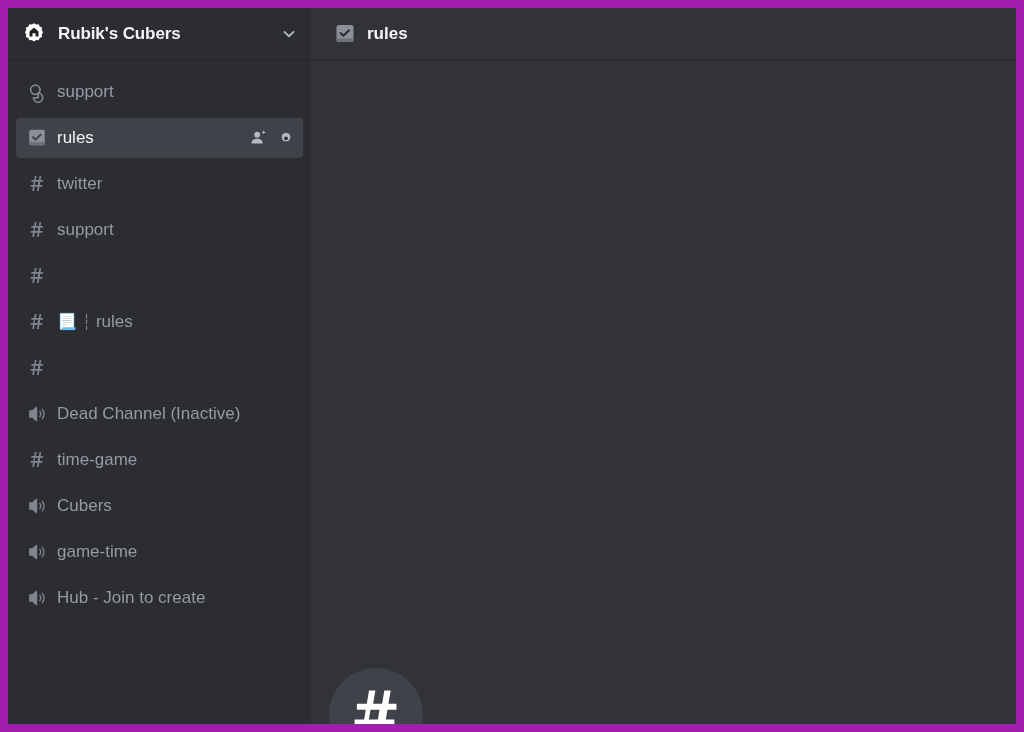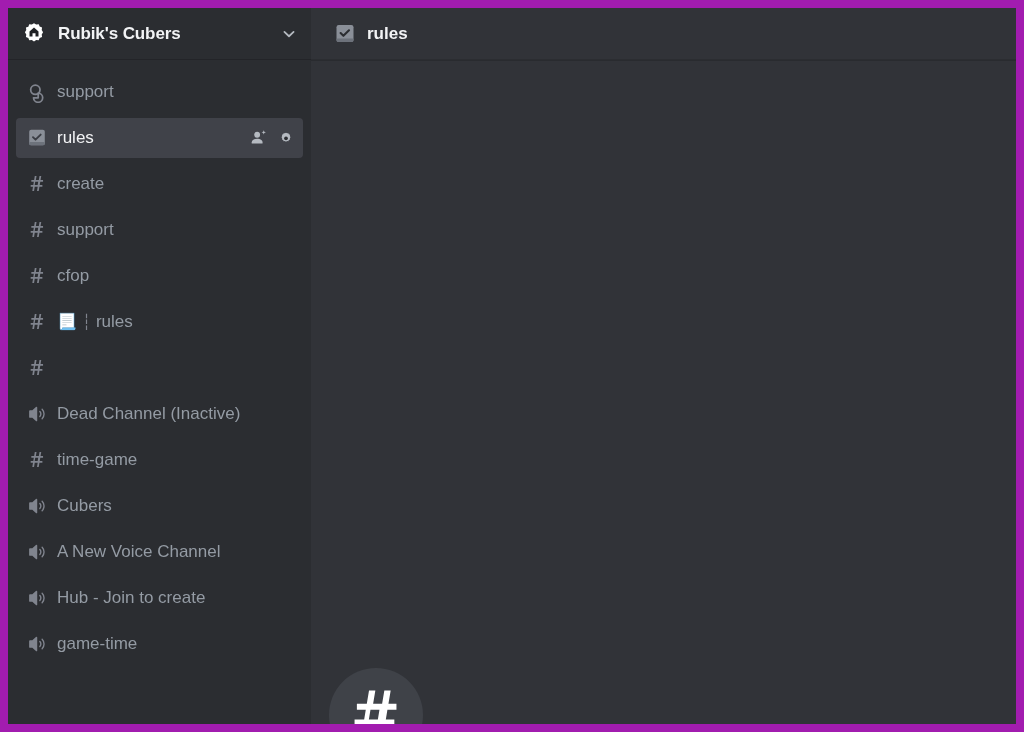--- a/index.html
+++ b/index.html
@@ -229,33 +229,32 @@
               <svg viewBox="0 0 24 24" class="row-action-icon">
                 <path fill="#b5bac1" d="M12 2.6l1.45.9 1.7-.24.6 1.6 1.6.6-.23 1.7.9 1.45-.9 1.45.23 1.7-1.6.6-.6 1.6-1.7-.24-1.45.9-1.45-.9-1.7.24-.6-1.6-1.6-.6.23-1.7-.9-1.45.9-1.45-.23-1.7 1.6-.6.6-1.6 1.7.24z" transform="translate(0 2.3) scale(1 1)"></path>
                 <circle cx="12" cy="12.4" r="2.5" fill="#2b2d31"></circle>
               </svg>
             </div>
           </div>
           <div class="channel-row">
             <svg viewBox="0 0 24 24" class="ch-icon">
               <path fill="#80848e" d="M9.6 3.4h1.9l-.72 4.3h3.22l.72-4.3h1.9l-.72 4.3h2.7v1.9h-3.02l-.6 3.5h2.9v1.9h-3.22l-.76 4.6h-1.9l.76-4.6H9.54l-.76 4.6h-1.9l.76-4.6H5.1v-1.9h2.86l.6-3.5H5.82V7.7h3.06zM10.1 9.6l-.6 3.5h3.22l.6-3.5z"></path>
             </svg>
-            <span class="ch-name">create</span>
+            <span class="ch-name">twitter</span>
           </div>
           <div class="channel-row">
             <svg viewBox="0 0 24 24" class="ch-icon">
               <path fill="#80848e" d="M9.6 3.4h1.9l-.72 4.3h3.22l.72-4.3h1.9l-.72 4.3h2.7v1.9h-3.02l-.6 3.5h2.9v1.9h-3.22l-.76 4.6h-1.9l.76-4.6H9.54l-.76 4.6h-1.9l.76-4.6H5.1v-1.9h2.86l.6-3.5H5.82V7.7h3.06zM10.1 9.6l-.6 3.5h3.22l.6-3.5z"></path>
             </svg>
             <span class="ch-name">support</span>
           </div>
           <div class="channel-row">
             <svg viewBox="0 0 24 24" class="ch-icon">
               <path fill="#80848e" d="M9.6 3.4h1.9l-.72 4.3h3.22l.72-4.3h1.9l-.72 4.3h2.7v1.9h-3.02l-.6 3.5h2.9v1.9h-3.22l-.76 4.6h-1.9l.76-4.6H9.54l-.76 4.6h-1.9l.76-4.6H5.1v-1.9h2.86l.6-3.5H5.82V7.7h3.06zM10.1 9.6l-.6 3.5h3.22l.6-3.5z"></path>
             </svg>
-            <span class="ch-name">cfop</span>
           </div>
           <div class="channel-row">
             <svg viewBox="0 0 24 24" class="ch-icon">
               <path fill="#80848e" d="M9.6 3.4h1.9l-.72 4.3h3.22l.72-4.3h1.9l-.72 4.3h2.7v1.9h-3.02l-.6 3.5h2.9v1.9h-3.22l-.76 4.6h-1.9l.76-4.6H9.54l-.76 4.6h-1.9l.76-4.6H5.1v-1.9h2.86l.6-3.5H5.82V7.7h3.06zM10.1 9.6l-.6 3.5h3.22l.6-3.5z"></path>
             </svg>
             <span class="ch-emoji">📃</span>
             <span class="ch-sep">┆</span>
             <span class="ch-name">rules</span>
           </div>
           <div class="channel-row">
@@ -284,37 +283,29 @@
               <path fill="none" stroke="#80848e" stroke-width="1.5" stroke-linecap="round" d="M17.6 6.9a7.3 7.3 0 0 1 0 10.2"></path>
             </svg>
             <span class="ch-name">Cubers</span>
           </div>
           <div class="channel-row">
             <svg viewBox="0 0 24 24" class="ch-icon">
               <path fill="#80848e" d="M11.4 4.1a.85.85 0 0 1 .85.85v14.1a.85.85 0 0 1-1.42.63L6.9 16.2H4.4a1 1 0 0 1-1-1V8.8a1 1 0 0 1 1-1h2.5l3.93-3.48a.85.85 0 0 1 .57-.22z"></path>
               <path fill="none" stroke="#80848e" stroke-width="1.5" stroke-linecap="round" d="M15.1 9.3a3.8 3.8 0 0 1 0 5.4"></path>
               <path fill="none" stroke="#80848e" stroke-width="1.5" stroke-linecap="round" d="M17.6 6.9a7.3 7.3 0 0 1 0 10.2"></path>
             </svg>
-            <span class="ch-name">A New Voice Channel</span>
+            <span class="ch-name">game-time</span>
           </div>
           <div class="channel-row">
             <svg viewBox="0 0 24 24" class="ch-icon">
               <path fill="#80848e" d="M11.4 4.1a.85.85 0 0 1 .85.85v14.1a.85.85 0 0 1-1.42.63L6.9 16.2H4.4a1 1 0 0 1-1-1V8.8a1 1 0 0 1 1-1h2.5l3.93-3.48a.85.85 0 0 1 .57-.22z"></path>
               <path fill="none" stroke="#80848e" stroke-width="1.5" stroke-linecap="round" d="M15.1 9.3a3.8 3.8 0 0 1 0 5.4"></path>
               <path fill="none" stroke="#80848e" stroke-width="1.5" stroke-linecap="round" d="M17.6 6.9a7.3 7.3 0 0 1 0 10.2"></path>
             </svg>
             <span class="ch-name">Hub - Join to create</span>
-          </div>
-          <div class="channel-row">
-            <svg viewBox="0 0 24 24" class="ch-icon">
-              <path fill="#80848e" d="M11.4 4.1a.85.85 0 0 1 .85.85v14.1a.85.85 0 0 1-1.42.63L6.9 16.2H4.4a1 1 0 0 1-1-1V8.8a1 1 0 0 1 1-1h2.5l3.93-3.48a.85.85 0 0 1 .57-.22z"></path>
-              <path fill="none" stroke="#80848e" stroke-width="1.5" stroke-linecap="round" d="M15.1 9.3a3.8 3.8 0 0 1 0 5.4"></path>
-              <path fill="none" stroke="#80848e" stroke-width="1.5" stroke-linecap="round" d="M17.6 6.9a7.3 7.3 0 0 1 0 10.2"></path>
-            </svg>
-            <span class="ch-name">game-time</span>
           </div>
         </div>
     </div>
 
     <div class="main">
       <div class="main-header">
         <svg class="main-header-icon" viewBox="0 0 24 24">
           <rect x="3.5" y="3" width="17" height="17" rx="2.2" fill="#8a8f98"></rect>
           <rect x="3.5" y="16.4" width="17" height="3.6" rx="1.4" fill="#6d727b"></rect>
           <path fill="none" stroke="#2b2d31" stroke-width="2.1" stroke-linecap="round" stroke-linejoin="round" d="M7.6 11.1l2.8 2.7 5.6-5.5"></path>

